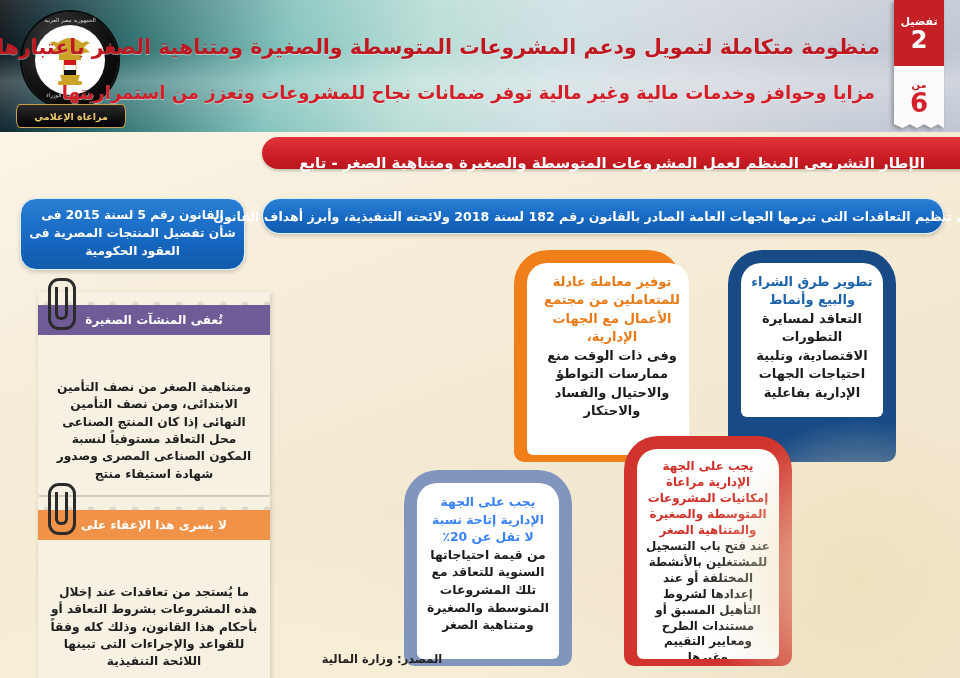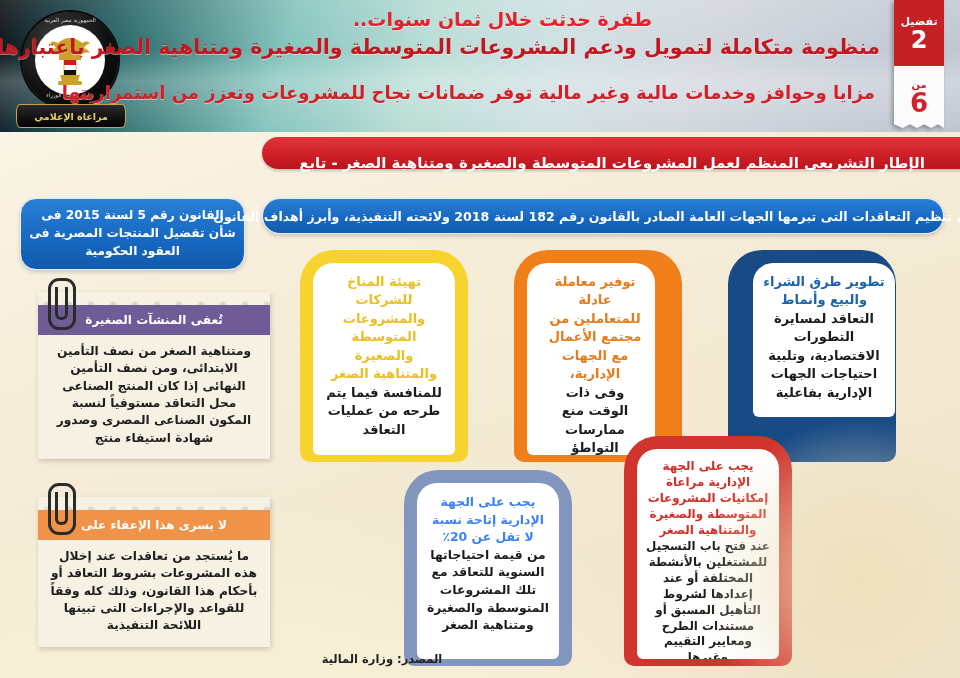--- a/index.html
+++ b/index.html
@@ -140,25 +140,25 @@
   }
   .tag .sheet p{margin:0;font-size:13px;font-weight:bold;line-height:1.42;}
   .t-hi{display:block;}
   .t-lo{display:block;color:#1c1c1c;}
   
   #tag-yellow{left:300px;top:250px;width:168px;height:212px;background:#f6d32d;}
   #tag-yellow .sheet{left:13px;top:13px;width:142px;height:192px;}
   #tag-yellow .t-hi{color:#e9bf22;}
   
   #tag-orange{left:514px;top:250px;width:168px;height:212px;background:#f07e19;}
-  #tag-orange .sheet{left:13px;top:13px;width:128px;height:192px;padding-left:17px;}
+  #tag-orange .sheet{left:13px;top:13px;width:162px;height:192px;padding-left:17px;}
   #tag-orange .t-hi{color:#e87b18;}
   
   #tag-navy{left:728px;top:250px;width:168px;height:212px;background:#184b86;}
-  #tag-navy .sheet{left:25px;top:13px;width:142px;height:154px;}
+  #tag-navy .sheet{left:13px;top:13px;width:142px;height:154px;}
   #tag-navy .t-hi{color:#1d63ab;}
   
   #tag-slate{left:404px;top:470px;width:168px;height:196px;background:#8296bd;}
   #tag-slate .sheet{left:13px;top:13px;width:142px;height:176px;}
   #tag-slate .t-hi{color:#3b82f6;}
   #tag-slate .sheet p{font-size:12.4px;}
   
   #tag-red{left:624px;top:436px;width:168px;height:230px;background:#d0342d;}
   #tag-red .sheet{left:13px;top:13px;width:142px;height:210px;}
   #tag-red .t-hi{color:#cf3029;}
@@ -174,21 +174,21 @@
     background:
       radial-gradient(circle 6px at 9px 13px, rgba(0,0,0,.10) 58%, rgba(0,0,0,0) 60%) repeat-x;
     background-size:22px 13px;
     background-color:#f6f1e2;
   }
   .note .bar{
     height:30px;display:flex;align-items:center;justify-content:center;
   }
   .note .bar span{color:#fff;font-size:12px;font-weight:bold;}
   .note .body{
-    padding:8px 11px 12px;text-align:center;
+    padding:8px 11px 12px;text-align:center;margin-top:36px;
   }
   .note .body p{margin:0;font-size:12.2px;font-weight:bold;line-height:1.42;color:#1e1e1e;}
   #note-purple{left:38px;top:292px;}
   #note-purple .bar{background:#6f5b95;}
   #note-orange{left:38px;top:497px;}
   #note-orange .bar{background:#f09247;}
   .clip{
     position:absolute;width:22px;height:46px;
     border:3.5px solid #2b2b2b;border-radius:11px;
     border-bottom-left-radius:11px;border-bottom-right-radius:11px;
@@ -232,21 +232,20 @@
         <path d="M12 41 L32 41 L30 47 L14 47 Z" fill="#c9a227"></path>
         <rect x="10" y="47" width="24" height="4" rx="1.5" fill="#c9a227"></rect>
       </svg>
       <div class="logo-arc-top">الجمهورية مصر العربية</div>
       <div class="logo-arc-bot">رئاسة مجلس الوزراء</div>
       <div class="logo-ribbon">
         <span>مراعاة الإعلامي</span>
       </div>
     </div>
 
-    <div id="hdr-line1">طفرة حدثت خلال ثمان سنوات..</div>
     <div id="hdr-line2">منظومة متكاملة لتمويل ودعم المشروعات المتوسطة والصغيرة ومتناهية الصغر باعتبارها قاعدة انطلاق للتنمية الحقيقية</div>
     <div id="hdr-line3">مزايا وحوافز وخدمات مالية وغير مالية توفر ضمانات نجاح للمشروعات وتعزز من استمراريتها</div>
 
     <div id="page-badge">
       <div id="badge-top">
         <div class="lbl">تفضيل</div>
         <div class="num">2</div>
       </div>
       <div id="badge-bot">
         <div class="lbl">من</div>
@@ -260,28 +259,20 @@
   </div>
 
   <div id="law-pill">
     <span>القانون رقم 5 لسنة 2015 فى شأن تفضيل المنتجات المصرية فى العقود الحكومية</span>
   </div>
 
   <div id="law-banner">
     <span>قانون تنظيم التعاقدات التى تبرمها الجهات العامة الصادر بالقانون رقم 182 لسنة 2018 ولائحته التنفيذية، وأبرز أهداف القانون</span>
   </div>
 
-  <div class="tag" id="tag-yellow">
-    <div class="sheet">
-      <p>
-        <span class="t-hi">تهيئة المناخ للشركات والمشروعات المتوسطة والصغيرة والمتناهية الصغر</span>
-        <span class="t-lo">للمنافسة فيما يتم طرحه من عمليات التعاقد</span>
-      </p>
-    </div>
-  </div>
 
   <div class="tag" id="tag-orange">
     <div class="sheet">
       <p>
         <span class="t-hi">توفير معاملة عادلة للمتعاملين من مجتمع الأعمال مع الجهات الإدارية،</span>
         <span class="t-lo">وفى ذات الوقت منع ممارسات التواطؤ والاحتيال والفساد والاحتكار</span>
       </p>
     </div>
   </div>
 

